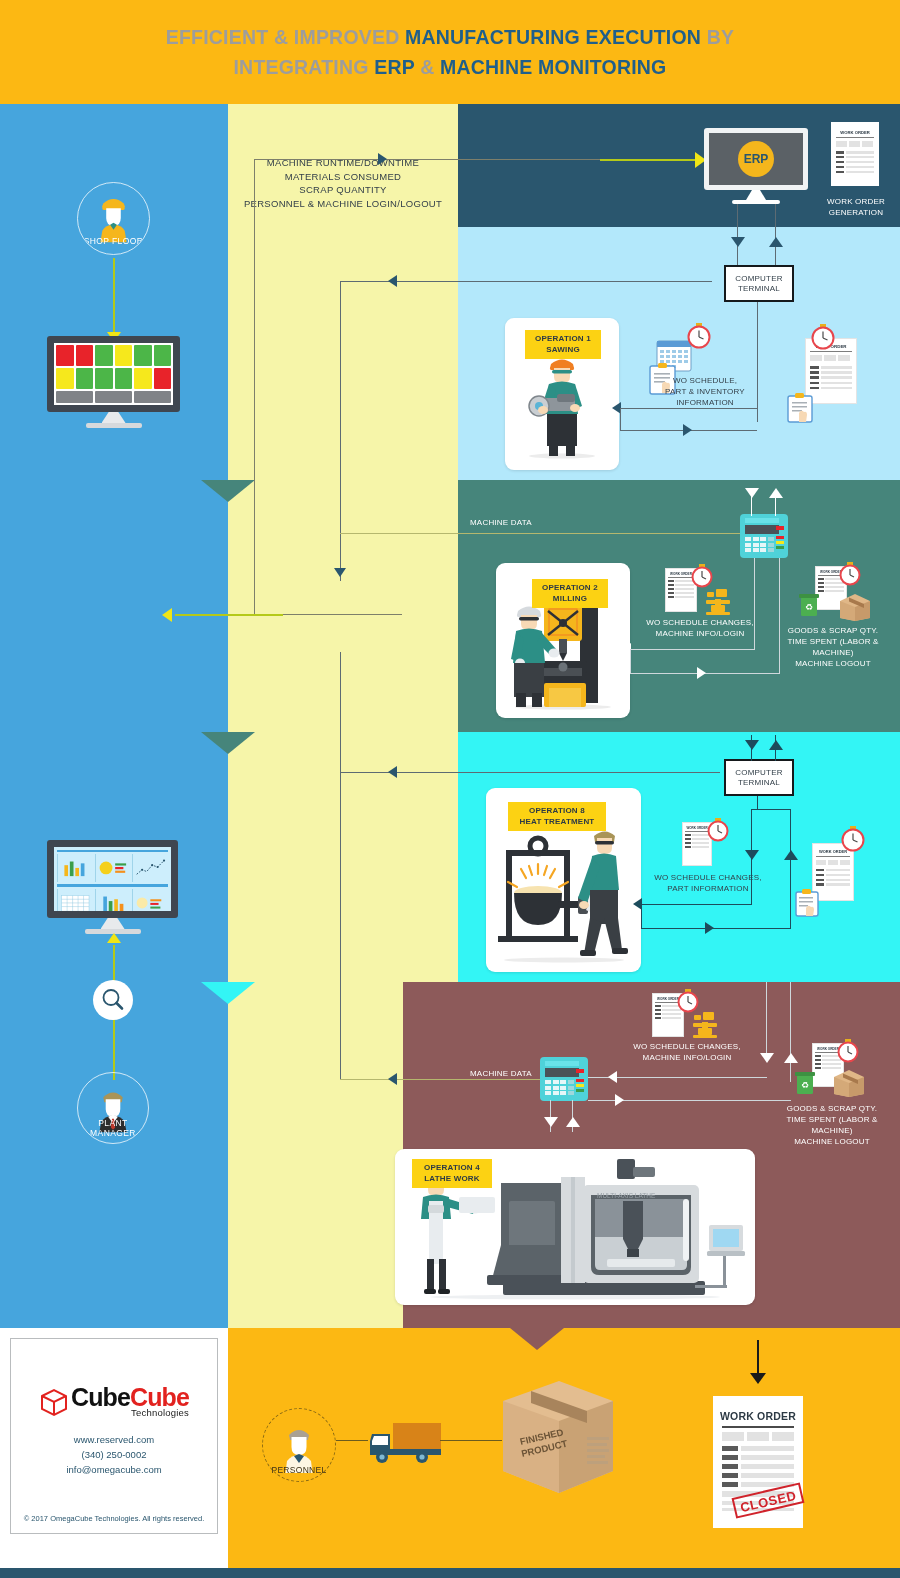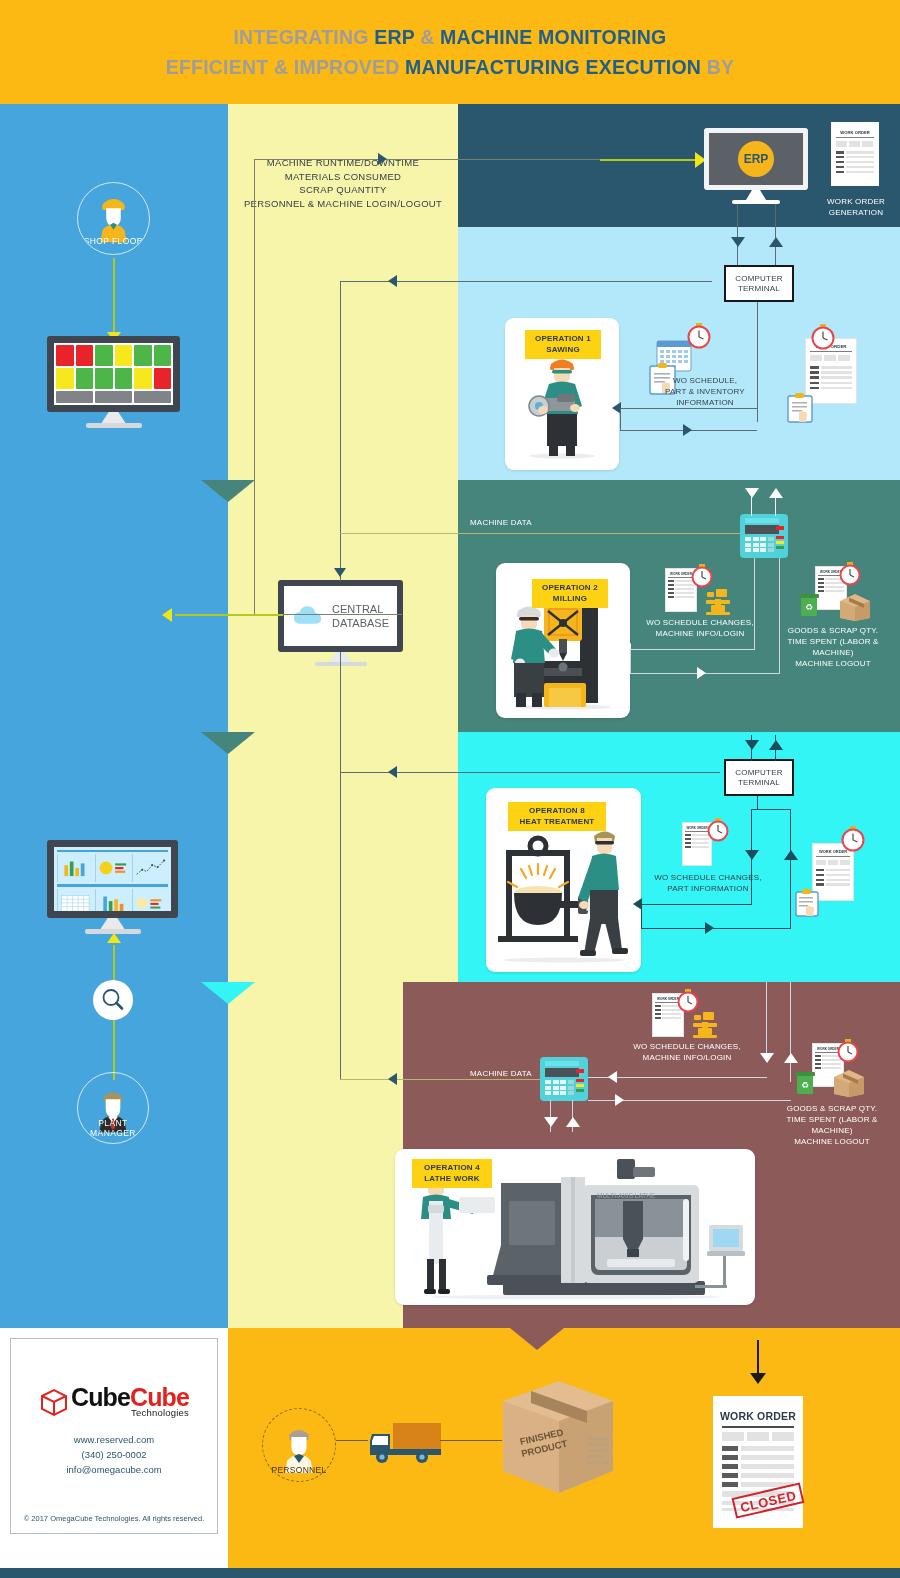--- a/index.html
+++ b/index.html
@@ -124,24 +124,24 @@
     text-align: center; letter-spacing: .5px;
   }
 </style>
 </head>
 <body>
 
 <div class="page">
 
   <div class="header">
     <div class="line">
+      <span class="t-gray">EFFICIENT &amp; IMPROVED </span><span class="t-blue">MANUFACTURING EXECUTION </span><span class="t-gray">BY</span>
+    </div>
+    <div class="line">
       <span class="t-gray">INTEGRATING </span><span class="t-blue">ERP</span><span class="t-gray"> &amp; </span><span class="t-blue">MACHINE MONITORING</span>
-    </div>
-    <div class="line">
-      <span class="t-gray">EFFICIENT &amp; IMPROVED </span><span class="t-blue">MANUFACTURING EXECUTION </span><span class="t-gray">BY</span>
     </div>
   </div>
 
   <div class="band left-col"></div>
   <div class="band yellow-col"></div>
   <div class="band yellow-col2"></div>
   <div class="band b-dark"></div>
   <div class="band b-ltblue"></div>
   <div class="band b-teal"></div>
   <div class="band b-cyan"></div>
@@ -287,31 +287,20 @@
   </div>
 
 
   <div class="tb tb-dark" style="left:238px; top:156px; width:210px;">
     <span style="white-space:pre-line;">MACHINE RUNTIME/DOWNTIME
 MATERIALS CONSUMED
 SCRAP QUANTITY
 PERSONNEL &amp; MACHINE LOGIN/LOGOUT</span>
   </div>
 
-  <div class="monitor" style="left:278px; top:580px; width:125px; height:72px;">
-    <div class="mon-frame" style="border-width:6px; display:flex; align-items:center; gap:5px; padding:0 8px;">
-      <svg width="36" height="26" viewBox="0 0 36 26">
-        <path d="M9 21 q-7 0 -7 -6 q0 -5.5 6 -6 q1.5 -6 8 -6 q7 0 8 7 q6 .5 6 5.5 q0 5.5 -7 5.5 z" fill="#9ddff7"></path>
-      </svg>
-      <div style="font-size:11px; color:#5b6166; line-height:14px; white-space:pre-line;">CENTRAL
-DATABASE</div>
-    </div>
-    <div class="mon-neck" style="top:72px; width:22px; height:10px; clip-path:polygon(30% 0,70% 0,100% 100%,0 100%);"></div>
-    <div class="mon-base" style="top:82px; width:52px; height:4px;"></div>
-  </div>
 
   <div class="ln" style="left:254px; top:160px; width:1.3px; height:455px; background:#7d7f6b;"></div>
   <div class="ln" style="left:254px; top:614px; width:148px; height:1.3px; background:#7d7f6b;"></div>
   <div class="ln" style="left:254px; top:159px; width:112px; height:1.3px; background:#7d7f6b;"></div>
   <div class="ln" style="left:366px; top:159px; width:400px; height:1.3px; background:#7d7f6b;"></div>
   <div class="arrow" style="left:378px; top:153px; border-top:6px solid transparent; border-bottom:6px solid transparent; border-left:9px solid #2a566e;"></div>
 
   <div class="ln" style="left:175px; top:614px; width:108px; height:1.6px; background:#b5c919;"></div>
   <div class="arrow" style="left:162px; top:608px; border-top:7px solid transparent; border-bottom:7px solid transparent; border-right:10px solid #f0e516;"></div>
 

